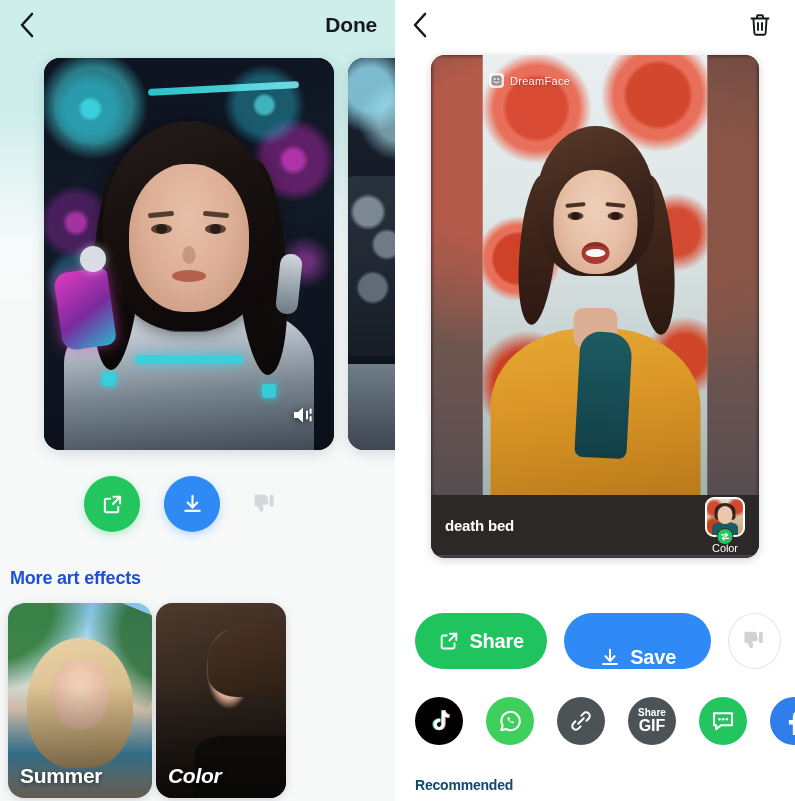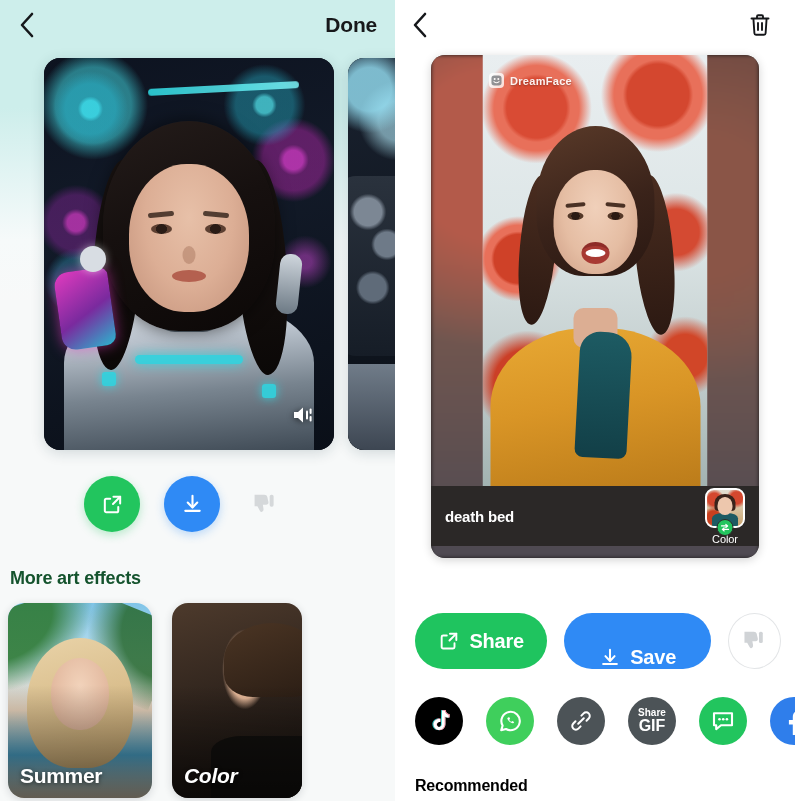--- a/index.html
+++ b/index.html
@@ -169,24 +169,24 @@
     padding:20px 0 0 84px;
   }
   .fab { width:56px; height:56px; border-radius:50%; display:flex;
     align-items:center; justify-content:center; cursor:pointer; }
   .fab.green { background:#22c55e; box-shadow:0 3px 10px rgba(34,197,94,.3); }
   .fab.blue  { background:#2f8af5; box-shadow:0 3px 10px rgba(47,138,245,.3); }
   .dislike-plain { width:40px; height:40px; display:flex; align-items:center; justify-content:center; cursor:pointer; }
 
   
   .sec-title-l {
-    font-size:18px; font-weight:700; color:#14532d; letter-spacing:-0.2px;
+    font-size:18px; font-weight:700; color:#1d4ed8; letter-spacing:-0.2px;
     padding:36px 0 14px 10px;
   }
-  .eff-row { display:flex; gap:20px; padding-left:8px; }
+  .eff-row { display:flex; gap:4px; padding-left:8px; }
   .eff {
     position:relative; flex:0 0 auto;
     width:144px; height:195px; border-radius:16px; overflow:hidden;
     box-shadow:0 2px 8px rgba(30,40,50,.16); cursor:pointer;
   }
   .eff.cut { width:130px;font-style:italic; }
   .eff-name {
     position:absolute; left:12px; bottom:10px; z-index:3;
     color:#fff; font-size:21px; font-weight:700; letter-spacing:-0.3px;
     text-shadow:0 1px 4px rgba(0,0,0,.55); white-space:nowrap;
@@ -302,21 +302,21 @@
       linear-gradient(180deg,#e9eef0 0%,#dde6e7 40%,#c4cfcf 70%,#9fb0ae 100%);
   }
   .wm {
     position:absolute; left:58px; top:18px; z-index:6;
     display:flex; align-items:center; gap:6px; opacity:.92;
   }
   .wm-badge {
     width:15px; height:15px; border-radius:4px; background:rgba(255,255,255,.85);
     display:flex; align-items:center; justify-content:center;
   }
-  .wm-text { color:#fff; font-size:11px; font-weight:700; letter-spacing:.3px;
+  .wm-text { color:#fff; font-size:11px; font-weight:400; letter-spacing:.3px;
     text-shadow:0 1px 2px rgba(0,0,0,.35); }
   .p-hair {
     position:absolute; left:50%; top:16%; transform:translateX(-50%);
     width:118px; height:150px; border-radius:50% 50% 40% 40%;
     background:linear-gradient(160deg,#5a3a29 0%,#3a231a 55%,#2a1812 100%);
   }
   .p-hair-l {
     position:absolute; left:50%; margin-left:-76px; top:27%;
     width:36px; height:150px; border-radius:40% 18% 44% 60%;
     background:linear-gradient(180deg,#4a2d20,#2c1912); transform:rotate(7deg);
@@ -353,21 +353,21 @@
   .p-scarf {
     position:absolute; left:50%; bottom:40px; margin-left:-18px;
     width:52px; height:126px; border-radius:20px 24px 8px 8px;
     background:linear-gradient(180deg,#1d5b63,#123f47); transform:rotate(3deg);
   }
   .p-neck {
     position:absolute; left:50%; transform:translateX(-50%); bottom:150px;
     width:44px; height:40px; background:#dcae93; border-radius:10px;
   }
   .card-foot {
-    position:absolute; left:0; right:0; bottom:12px; height:60px;
+    position:absolute; left:0; right:0; bottom:3px; height:60px;
     background:#2b2827; display:flex; align-items:center; padding:0 14px;
   }
   .foot-title { color:#fff; font-size:15px; font-weight:600; letter-spacing:-.2px; }
   .change-wrap {
     margin-left:auto; display:flex; flex-direction:column; align-items:center;
     position:relative; cursor:pointer;
   }
   .change-thumb {
     position:relative; width:40px; height:40px; border-radius:9px; overflow:hidden;
     border:2px solid #fff;
@@ -418,21 +418,21 @@
   .soc.tiktok { background:#000; }
   .soc.whatsapp { background:#3fcf5c; }
   .soc.link { background:#4c5357; }
   .soc.gif { background:#4c5357; flex-direction:column; gap:0; }
   .soc.msg { background:#22c55e; }
   .soc.fb { background:#2f7eeb; }
   .gif-top { color:#fff; font-size:10px; font-weight:700; line-height:10px; }
   .gif-bot { color:#fff; font-size:16px; font-weight:800; line-height:16px; }
 
   .sec-title-r {
-    font-size:16px; font-weight:700; color:#000000; letter-spacing:-.2px;
+    font-size:14px; font-weight:700; color:#0c4a6e; letter-spacing:-.2px;
     padding:32px 0 0 6px;
   }
   .right-inner { padding:8px 14px; }
 </style>
 </head>
 <body>
 
 <div class="panel-left">
   <div class="left-gradient"></div>
 

